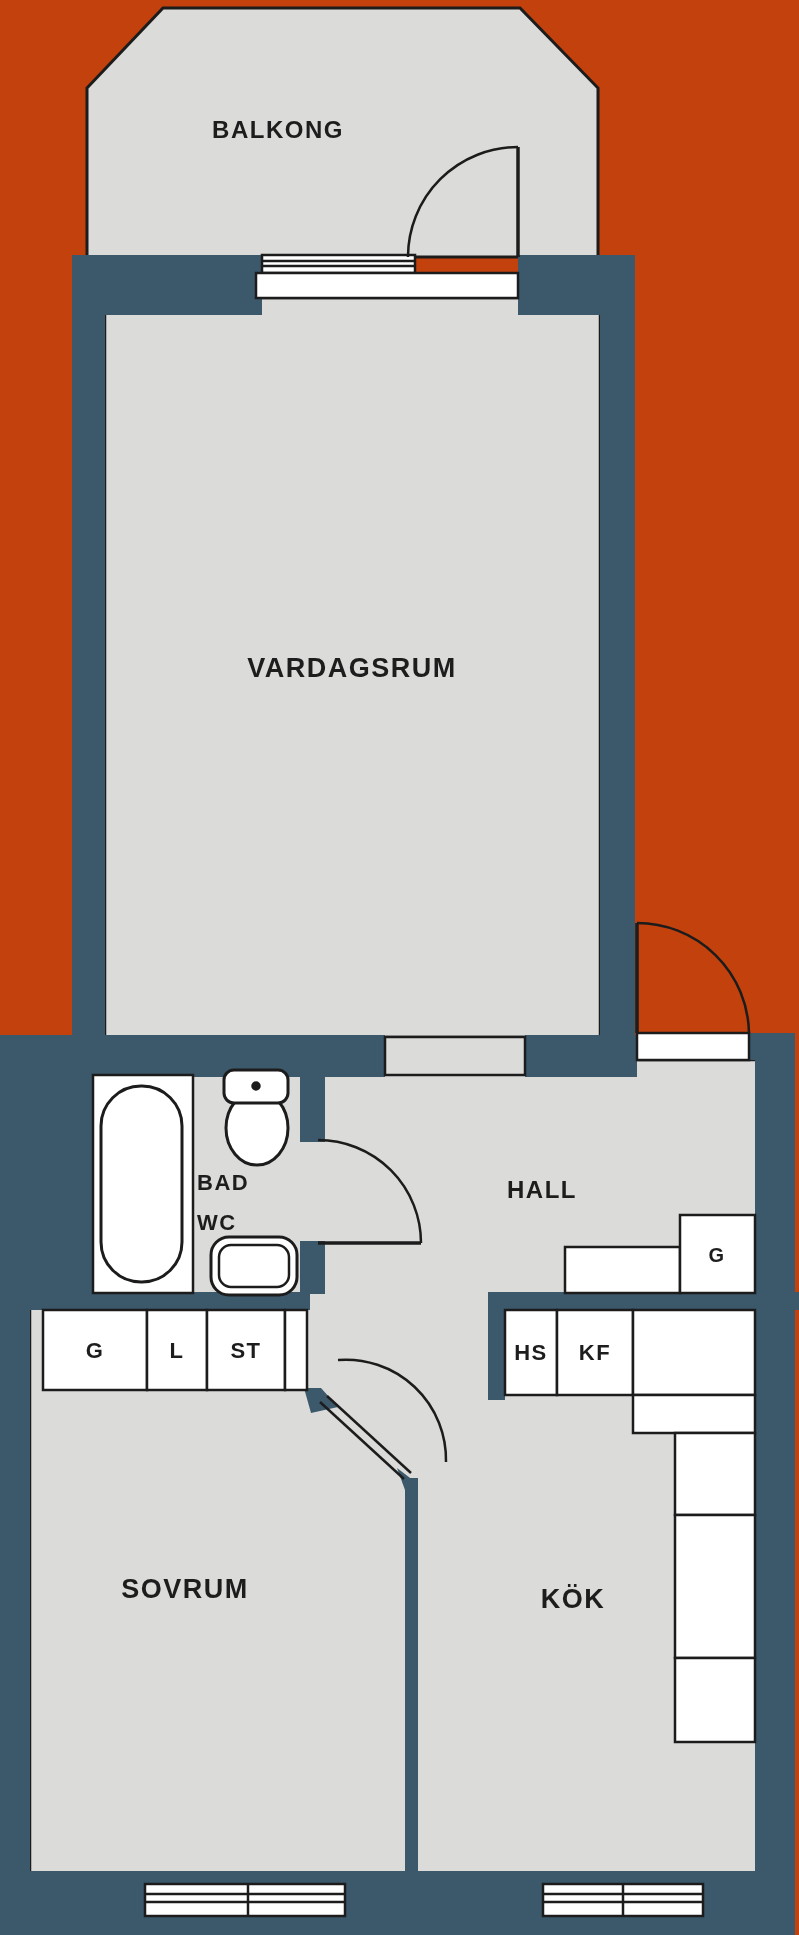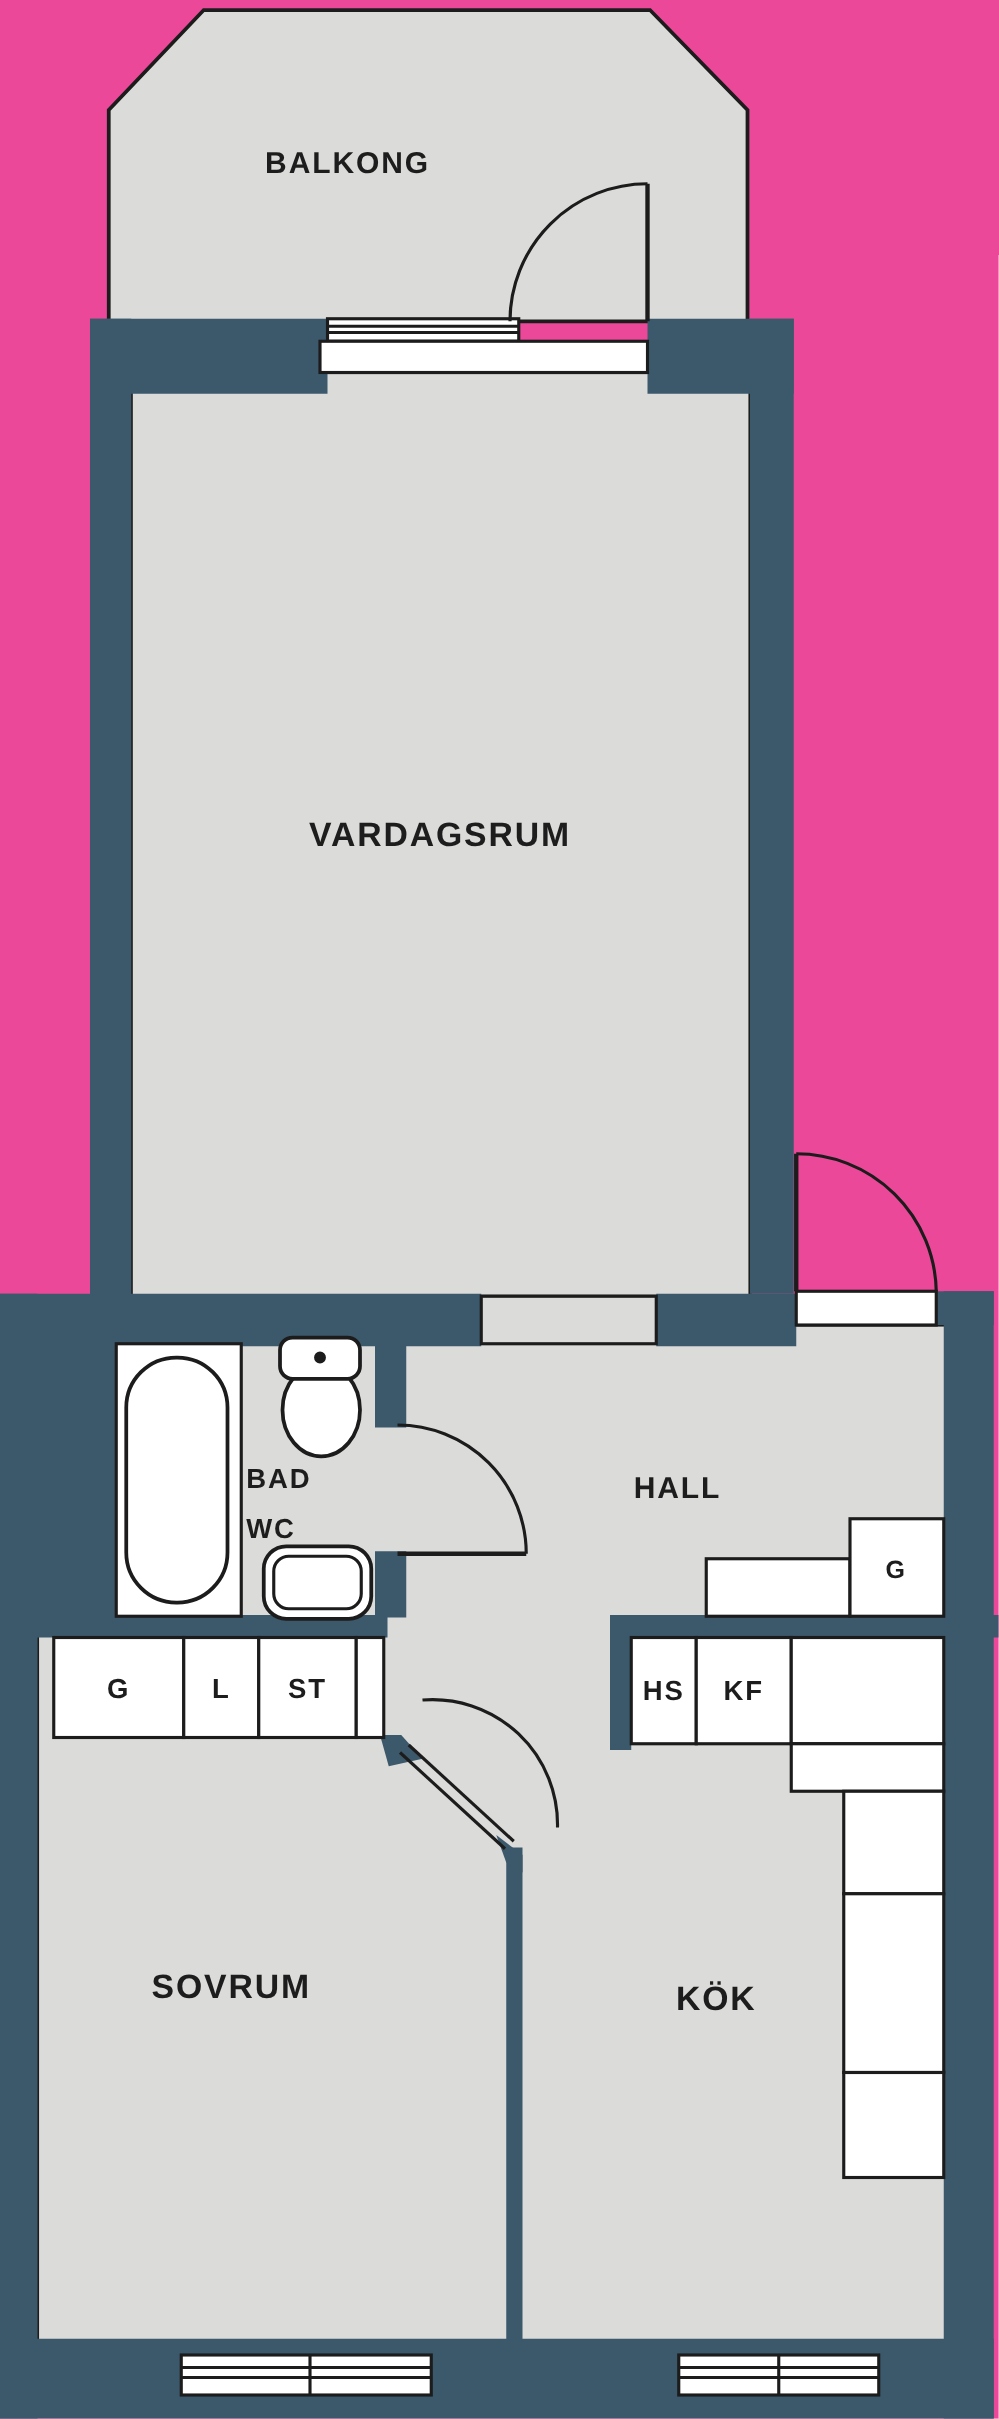--- a/index.html
+++ b/index.html
@@ -1,16 +1,16 @@
 <!DOCTYPE html>
 <html><head>
 <meta charset="utf-8">
 <style>
   html,body{margin:0;padding:0;background:#ffffff;}
-  .plan-wrap{width:799px;height:1935px;position:relative;background:#ec4899;}
+  .plan-wrap{width:799px;height:1935px;position:relative;background:#c2410c;}
   svg{display:block;}
   text{font-family:"Liberation Sans","DejaVu Sans",sans-serif;font-weight:bold;letter-spacing:1.5px;}
   .lbl-lg{font-size:27px;}
   .lbl-md{font-size:24px;}
   .lbl-sm{font-size:22px;}
   .lbl-xs{font-size:20px;}
 </style>
 </head>
 <body>
 

